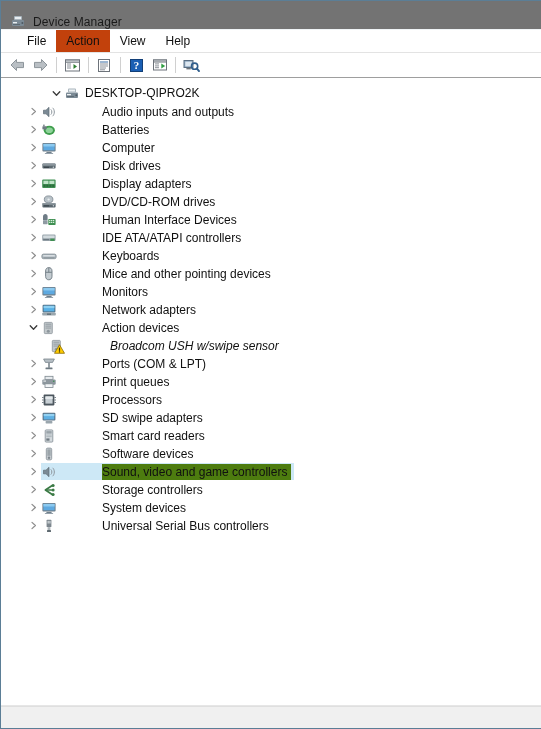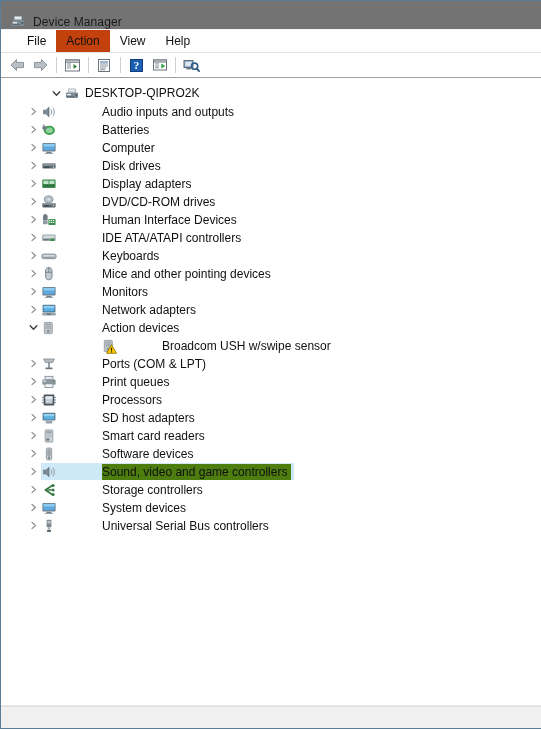--- a/index.html
+++ b/index.html
@@ -151,21 +151,21 @@
     gap: 40px;
   }
   .trow.selected .hl {
     background: #cde8f6;
   }
   .trow.selected .lbl {
     background: #4d7c0f;
   }
   .depth0 { padding-left: 8px; margin-left: 39px; }
   .depth1 { padding-left: 24px; }
-  .depth2 { padding-left: 84px; }
+  .depth2 { padding-left: 32px; font-style: italic; }
 
   
   #statusbar {
     height: 22px;
     flex: 0 0 22px;
     background: #f0f0f0;
     border-top: 1px solid #dfdfdf;
     display: flex;
     align-items: center;
     padding-left: 8px;
@@ -646,21 +646,21 @@
           </span>
           <span class="hl">
             <span class="ico">
               <svg width="16" height="16" viewBox="0 0 16 16">
                 <rect x="1.6" y="2.8" width="12.8" height="7.8" rx="1" fill="#5a7184"></rect>
                 <rect x="2.7" y="3.9" width="10.6" height="5.6" fill="#5fb0e3"></rect>
                 <rect x="2.7" y="3.9" width="10.6" height="2.2" fill="#93d1f2"></rect>
                 <rect x="4.6" y="11.1" width="6.8" height="2.3" rx=".6" fill="#9aa6ad"></rect>
               </svg>
             </span>
-            <span class="lbl">SD host adapters</span>
+            <span class="lbl">SD swipe adapters</span>
           </span>
         </div>
         <div class="trow depth1">
           <span class="chev">
             <svg width="9" height="9" viewBox="0 0 9 9">
               <path d="M3 1.4 L6.4 4.5 L3 7.6" fill="none" stroke="#8d8d8d" stroke-width="1.25" stroke-linecap="round" stroke-linejoin="round"></path>
             </svg>
           </span>
           <span class="hl">
             <span class="ico">

